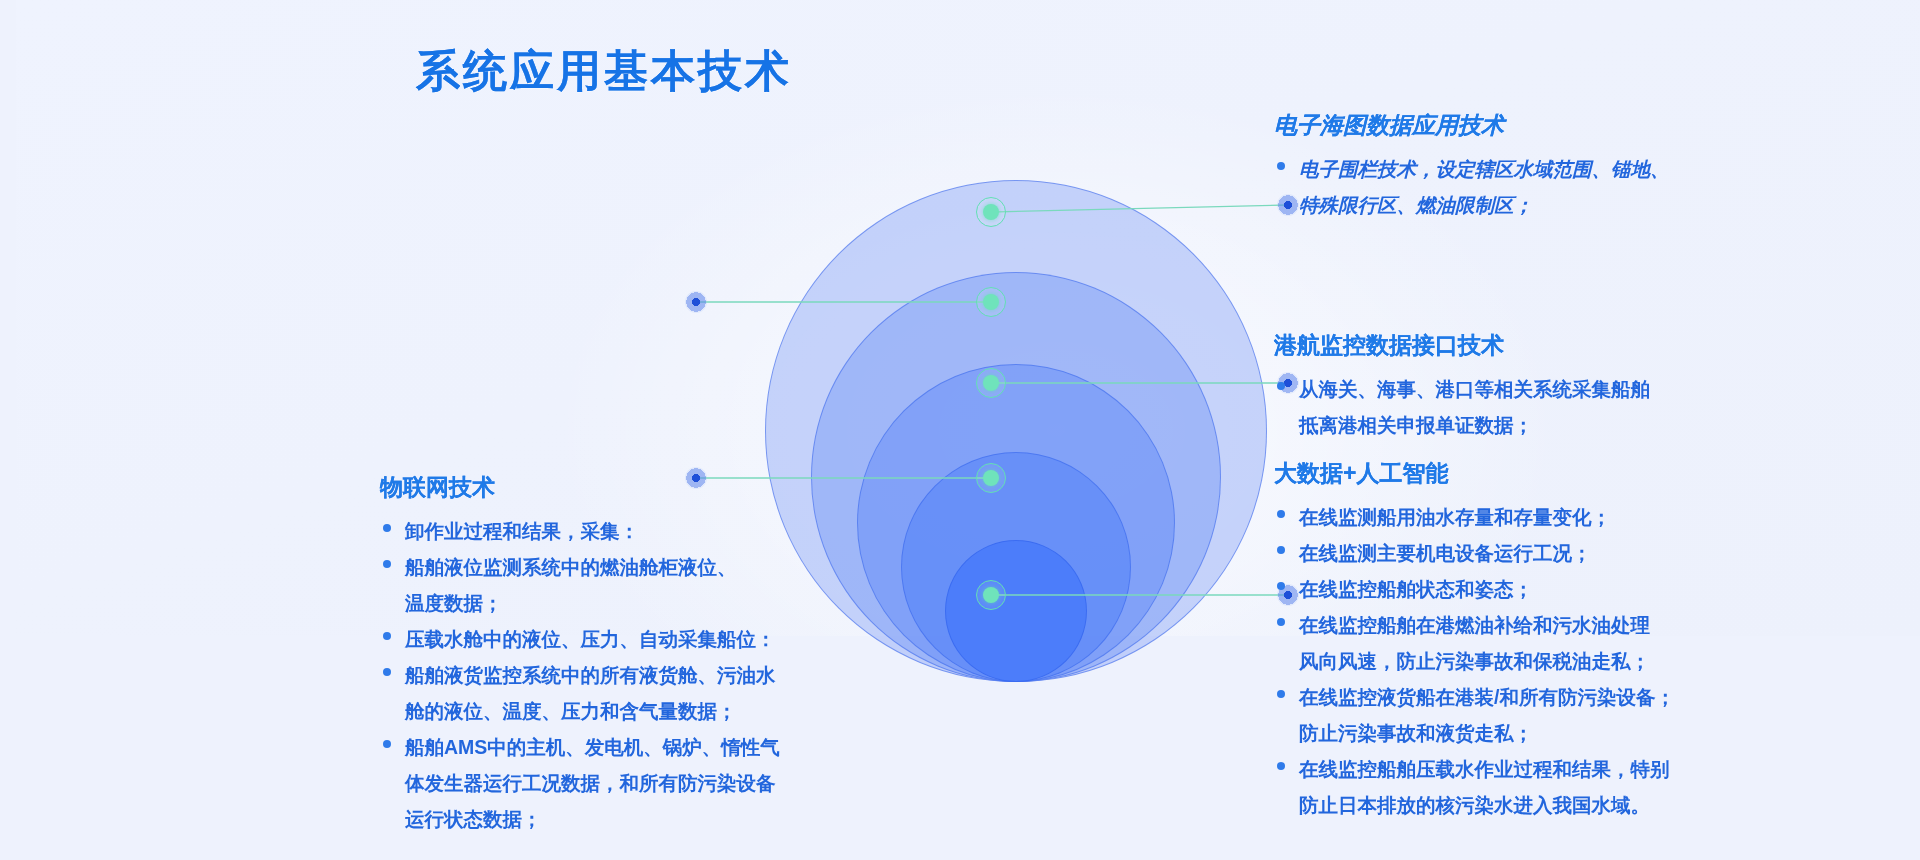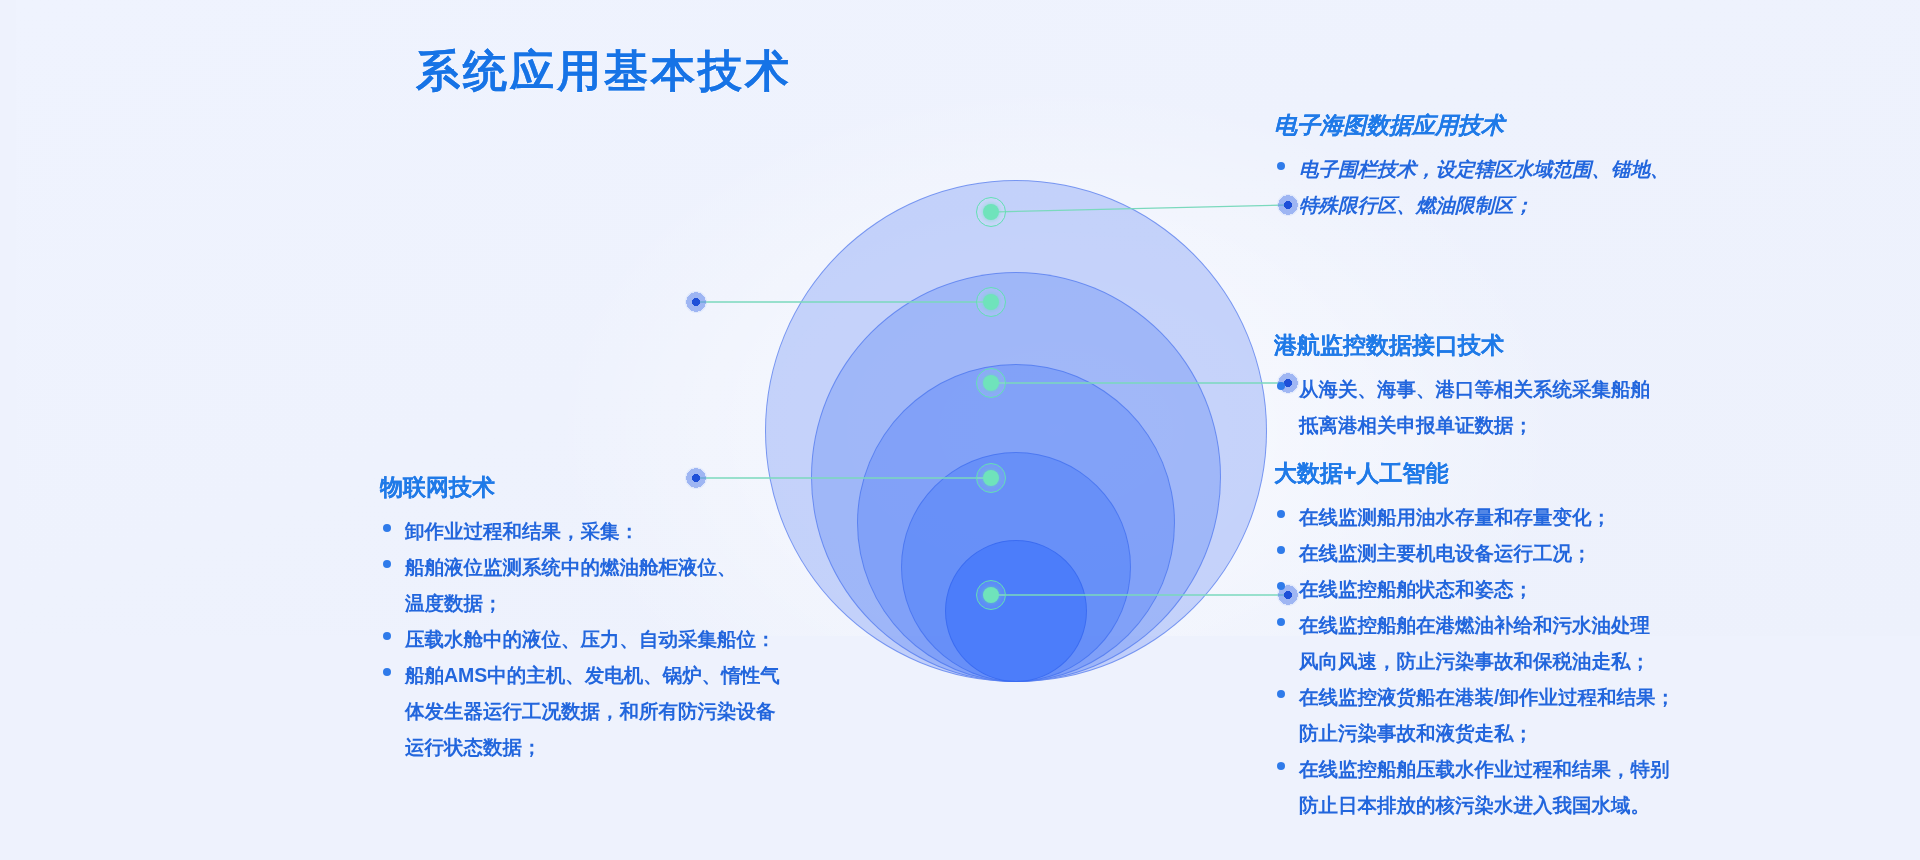--- a/index.html
+++ b/index.html
@@ -128,20 +128,22 @@
   <div class="endpoint" style="left:1272px;top:595px"></div>
 
 
   <div class="block" style="left:320px;top:472px;width:500px;margin-left:44px;">
     <div class="blk-title">物联网技术</div>
     <ul class="bullets tight">
       <li>卸作业过程和结果，采集：</li>
       <li>船舶液位监测系统中的燃油舱柜液位、
 温度数据；</li>
       <li>压载水舱中的液位、压力、自动采集船位：</li>
+      <li>船舶液货监控系统中的所有液货舱、污油水
+舱的液位、温度、压力和含气量数据；</li>
       <li>船舶AMS中的主机、发电机、锅炉、惰性气
 体发生器运行工况数据，和所有防污染设备
 运行状态数据；</li>
     </ul>
   </div>
 
   <div class="block" style="left:1258px;top:110px;width:520px;font-style:italic;">
     <div class="blk-title">电子海图数据应用技术</div>
     <ul class="bullets">
       <li>电子围栏技术，设定辖区水域范围、锚地、
@@ -158,20 +160,20 @@
   </div>
 
   <div class="block" style="left:1258px;top:458px;width:520px;">
     <div class="blk-title">大数据+人工智能</div>
     <ul class="bullets tight">
       <li>在线监测船用油水存量和存量变化；</li>
       <li>在线监测主要机电设备运行工况；</li>
       <li>在线监控船舶状态和姿态；</li>
       <li>在线监控船舶在港燃油补给和污水油处理
 风向风速，防止污染事故和保税油走私；</li>
-      <li>在线监控液货船在港装/卸作业过程和结果；
+      <li>在线监控液货船在港装/和所有防污染设备；
 防止污染事故和液货走私；</li>
       <li>在线监控船舶压载水作业过程和结果，特别
 防止日本排放的核污染水进入我国水域。</li>
     </ul>
   </div>
 
 </div>
 
 </body></html>

